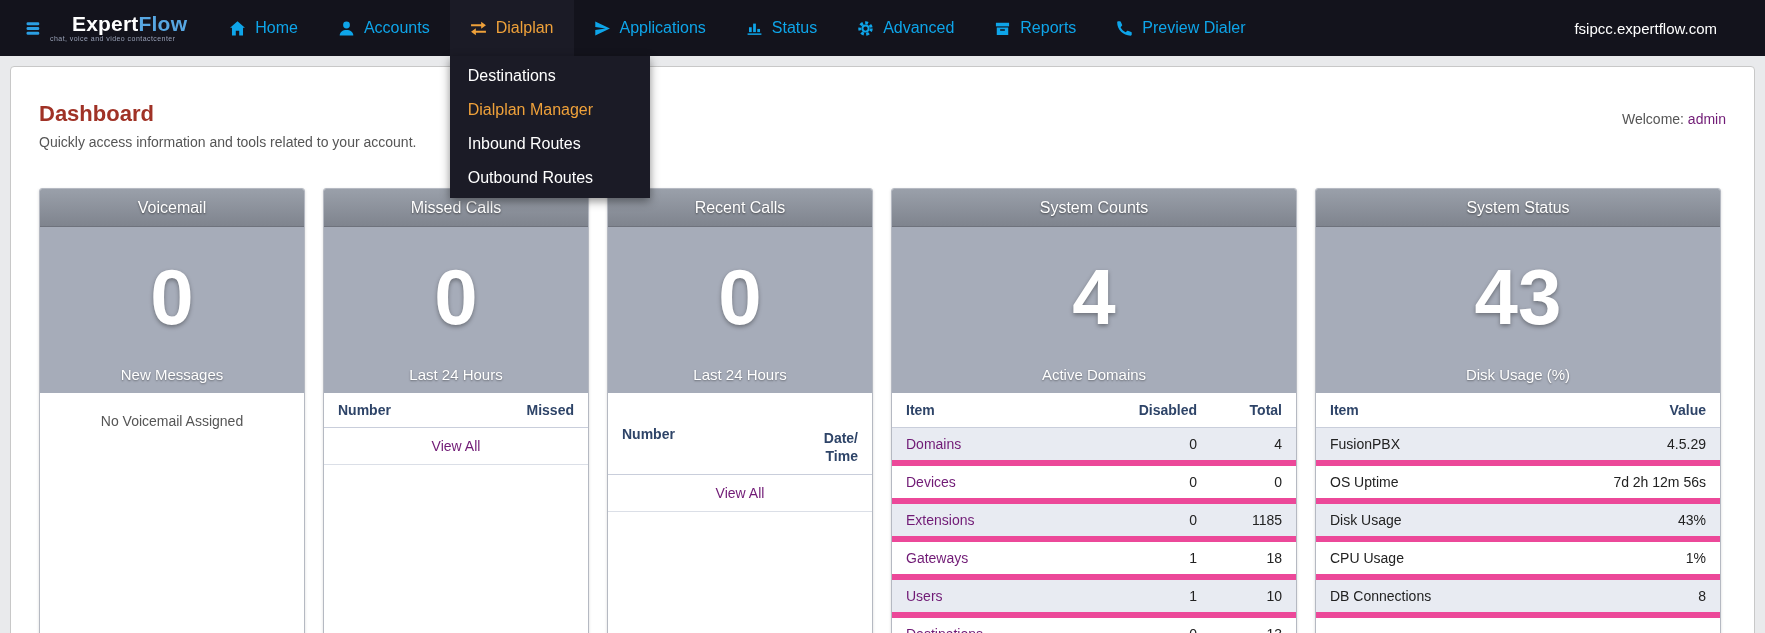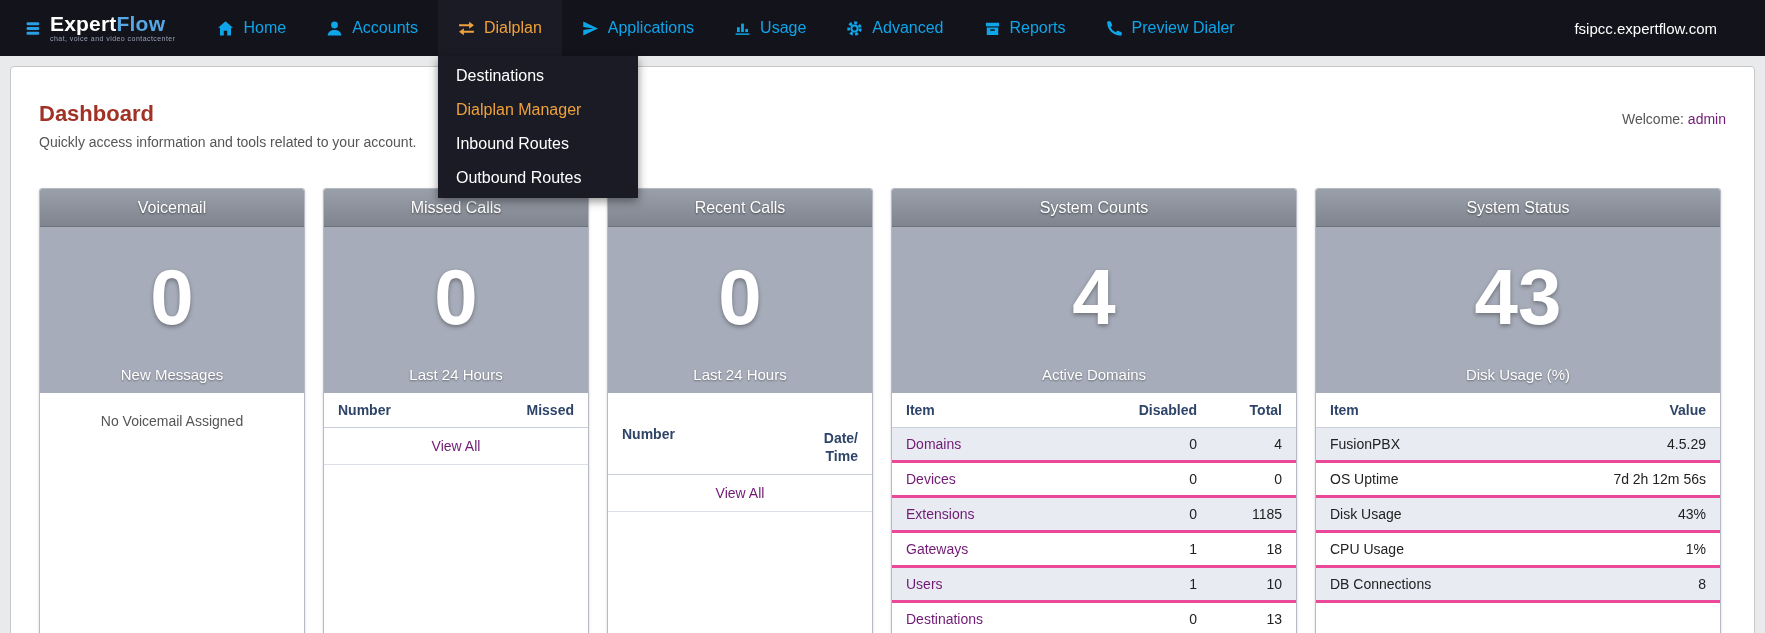--- a/index.html
+++ b/index.html
@@ -13,21 +13,21 @@
   a { color: #701a75; text-decoration: none; }
 
   
   .navbar {
     height: 56px; background: #13131c; display: flex; align-items: center;
     position: relative; color: #fff; z-index: 100;
   }
   .logo { margin-left: 26px; display: flex; align-items: center; gap: 7px; cursor: pointer; }
   .logo-bars { width: 17px; height: 17px; }
   .logo-name { font-size: 21px; font-weight: bold; line-height: 20px; letter-spacing: 0.2px; }
-  .lg-expert { color: #ffffff; }
+  .lg-expert { color: #ffffff; margin-left: 22px; }
   .lg-flow { color: #57a7e2; }
   .logo-tagline { font-size: 7px; color: #98a0b5; letter-spacing: 0.45px; margin-top: 1px; }
 
   .nav-items { display: flex; margin-left: 22px; height: 56px; }
   .nav-item {
     display: flex; align-items: center; gap: 9px; padding: 0 20px;
     font-size: 16px; color: #0ea5e9; cursor: pointer; height: 56px; position: relative;
     white-space: nowrap;
   }
   .nav-item svg { width: 17px; height: 17px; fill: currentColor; flex: 0 0 auto; }
@@ -93,21 +93,21 @@
   .thead .cR { flex: 0 0 auto; text-align: right; }
   .thead .wrapcol { width: 42px; text-align: right; line-height: 1.25; overflow-wrap: anywhere; margin-top: 28px; }
   .t3 .c1 { width: 95px; text-align: right; }
   .t3 .c2 { width: 85px; text-align: right; }
   .t2 .c1 { flex: 1; text-align: right; }
 
   .view-all { text-align: center; padding: 10px 0; border-bottom: 1px solid #dbdfe7; }
 
   .trow {
     display: flex; align-items: center; padding: 8px 14px;
-    border-bottom: 3px solid #ec4899;
+    border-bottom: 6px solid #ec4899;
   }
   .trow .c0 { flex: 1; }
   .tbody .trow:nth-child(odd) { background: #e8ebf2; }
 </style>
 </head>
 <body>
 
 <header class="navbar">
   <div class="logo">
     <svg class="logo-bars" viewBox="0 0 16 16">
@@ -156,21 +156,21 @@
         </svg>
       <span>Applications</span>
     </div>
     <div class="nav-item">
       <svg viewBox="0 0 16 16">
           <path d="M1.5 12.6 H14.5 V14 H1.5 Z"></path>
           <rect x="2.8" y="6.8" width="2.6" height="4.6"></rect>
           <rect x="6.7" y="3.4" width="2.6" height="8"></rect>
           <rect x="10.6" y="8.4" width="2.6" height="3"></rect>
         </svg>
-      <span>Usage</span>
+      <span>Status</span>
     </div>
     <div class="nav-item">
       <svg viewBox="0 0 16 16">
           <circle cx="8" cy="8" r="5.4" fill="none" stroke="currentColor" stroke-width="2.8" stroke-dasharray="2.7 2.2"></circle>
           <circle cx="8" cy="8" r="2.9" fill="none" stroke="currentColor" stroke-width="1.8"></circle>
         </svg>
       <span>Advanced</span>
     </div>
     <div class="nav-item">
       <svg viewBox="0 0 16 16">

